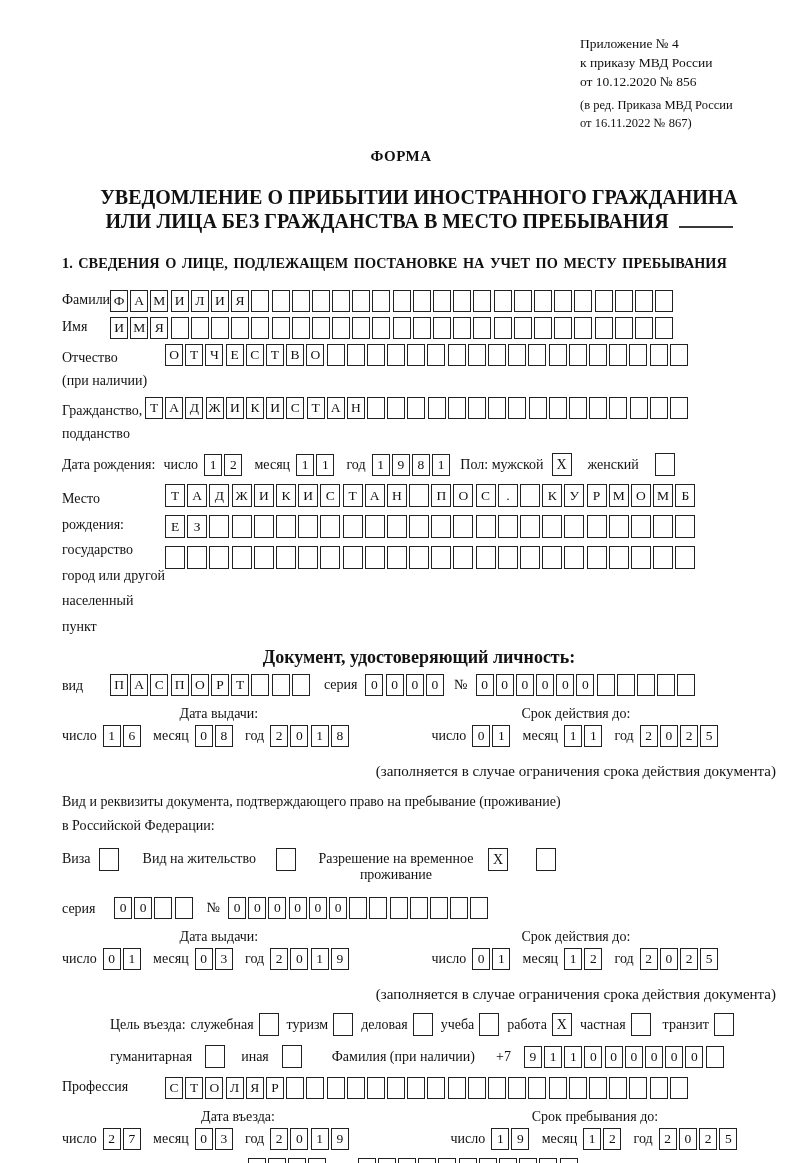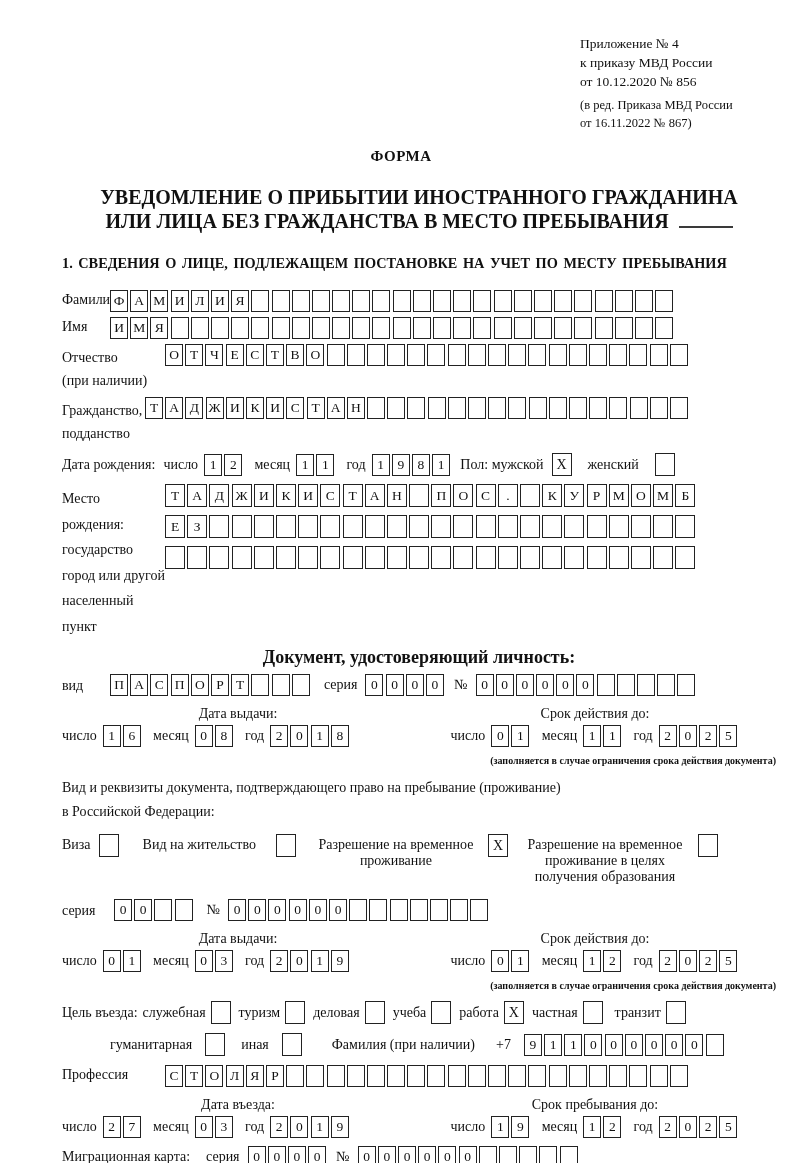--- a/index.html
+++ b/index.html
@@ -34,32 +34,32 @@
 
   
   .df { display:flex; align-items:center; }
   .df .dl { margin:0 6px 0 10px; }
   .df .dl:first-child { margin-left:0; }
   .dates-row { display:flex; margin:10px 0 4px 0; }
   .date-col { display:flex; flex-direction:column; }
   .date-col.left { width:352px; }
   .date-col.right { flex:1; }
   .date-heading { text-align:center; margin-bottom:3px; }
-  .date-note { font-size:10px; text-align:right; margin-top:8px; white-space:nowrap;font-weight:bold; }
+  .date-note { font-size:15px; text-align:right; margin-top:16px; white-space:nowrap; }
 
   .doc-heading { text-align:center; font-weight:bold; font-size:18px; margin:8px 0 6px 0; }
   .intro { margin:10px 0 2px 0; line-height:24px; }
 
   
   .opt-row { display:flex; align-items:flex-start; margin:10px 0 12px 0; }
   .opt { display:flex; align-items:flex-start; }
   .opt .olabel { padding-top:3px; }
   .opt .center { text-align:center; }
 
-  .purpose-row { display:flex; align-items:center; margin-bottom:9px; }
+  .purpose-row { display:flex; align-items:center; margin-bottom:9px;margin-left:48px; }
   .purpose-row .plabel { margin-right:5px; }
   .gap8 { margin-left:8px; } .gap12 { margin-left:12px; } .gap16 { margin-left:16px; }
   .gap20 { margin-left:20px; } .gap24 { margin-left:24px; } .gap30 { margin-left:30px; }
 </style>
 </head>
 <body>
 
 <div class="page">
 
   <div class="hdr-block">
@@ -432,21 +432,20 @@
     </div>
     <div class="opt gap24">
       <span class="olabel">Вид на жительство</span>
       <span class="cb gap20"></span>
     </div>
     <div class="opt gap20">
       <span class="olabel center" style="width:160px;">Разрешение на временное проживание</span>
       <span class="cb gap12">X</span>
     </div>
     <div class="opt gap16">
-      <span class="olabel center" style="width:162px;">Разрешение на временное проживание в целях получения образования</span>
       <span class="cb gap12"></span>
     </div>
   </div>
 
   <div class="row df" style="margin-top:14px;">
     <span class="label" style="width:44px;">серия</span>
     <span class="cells gap8">
         <span class="cell">0</span>
         <span class="cell">0</span>
         <span class="cell"></span>

